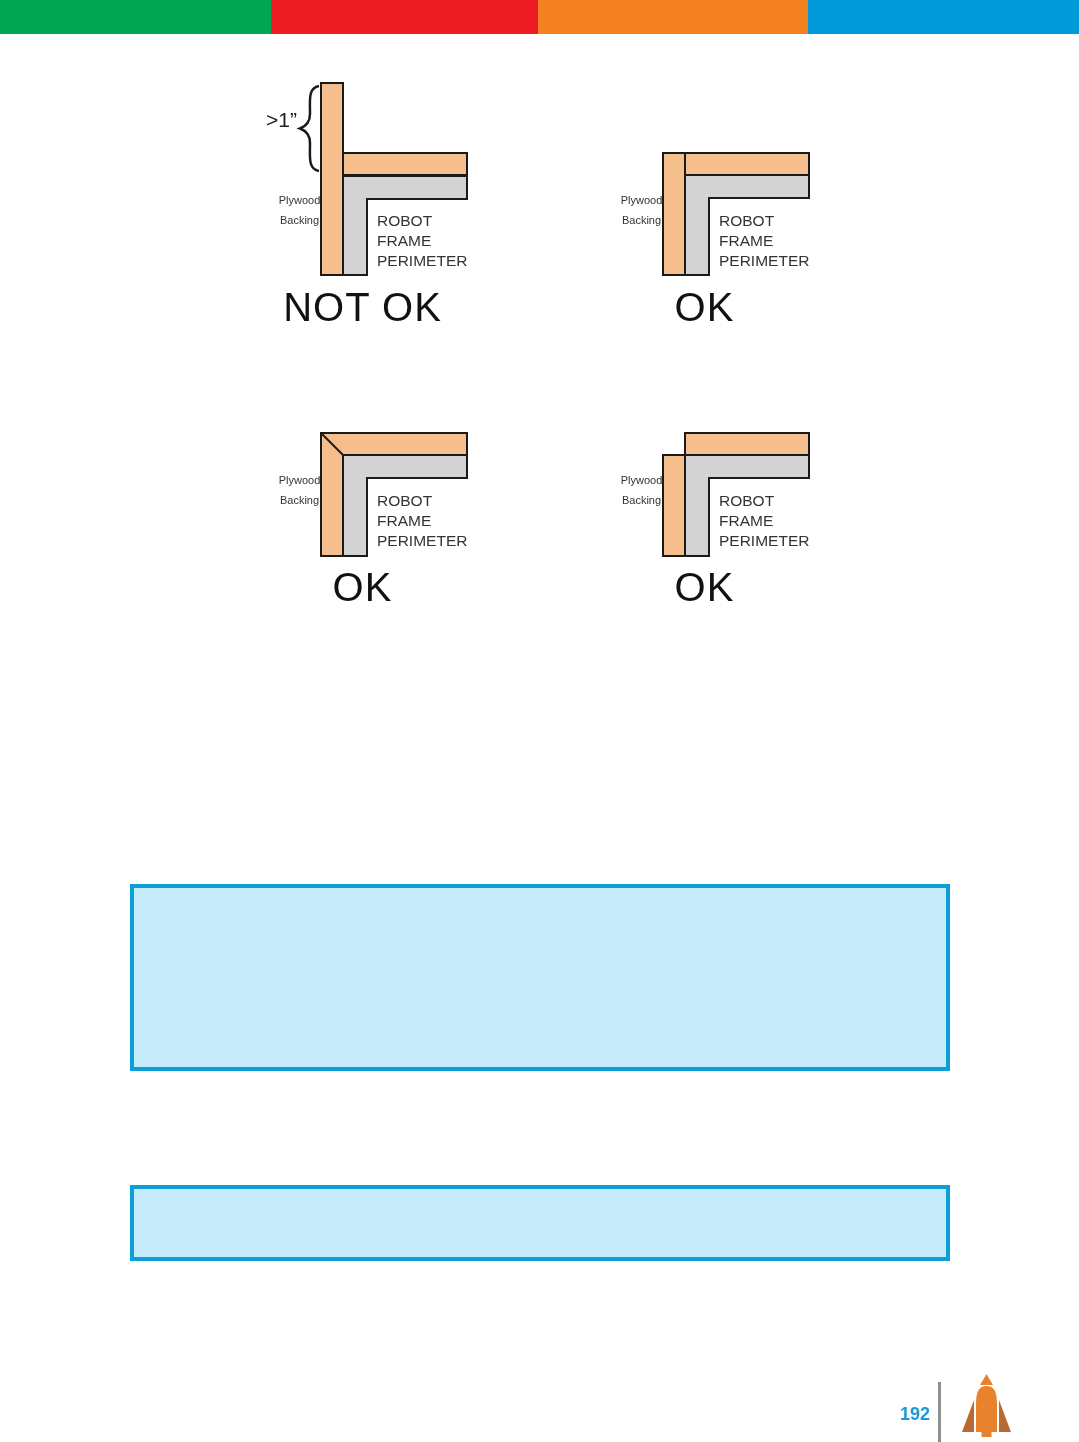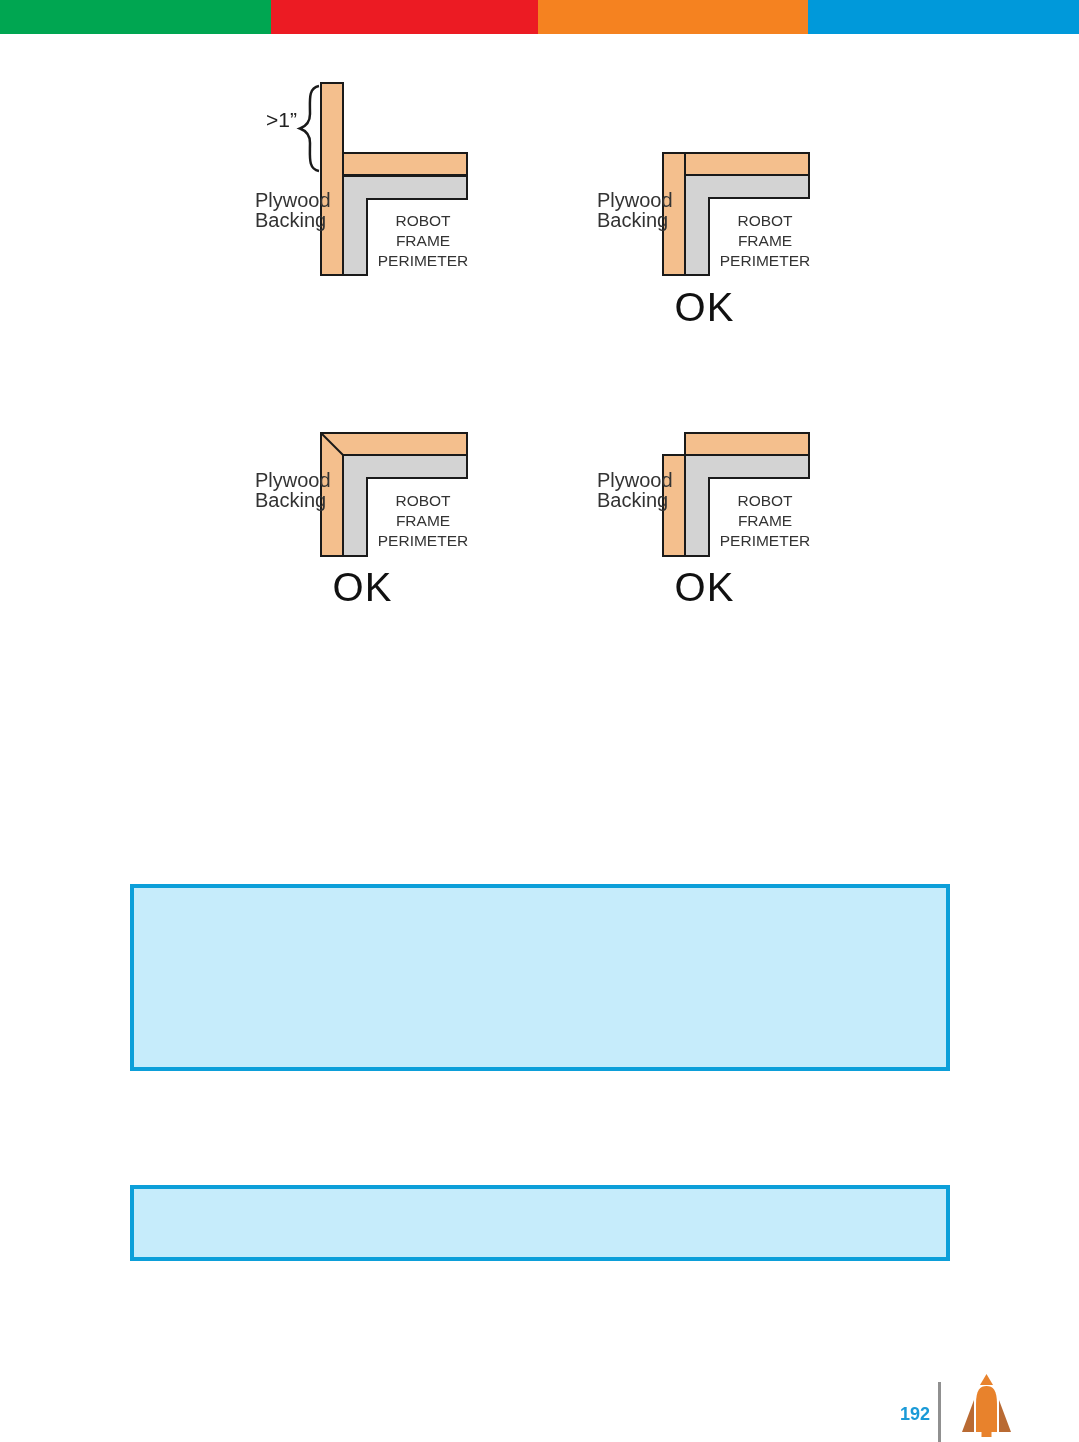--- a/index.html
+++ b/index.html
@@ -22,25 +22,25 @@
   .diagram svg{position:absolute;left:0;top:0;overflow:visible;}
   .d1{left:255px;top:80px;height:260px;}
   .d2{left:597px;top:80px;height:260px;}
   .d3{left:255px;top:430px;height:190px;}
   .d4{left:597px;top:430px;height:190px;}
   .dim-label{
     position:absolute;left:8px;top:28px;width:34px;
     font-size:21px;color:#222;text-align:right;
   }
   .ply-label{
-    position:absolute;left:0;width:65px;text-align:right;
-    font-size:20px;line-height:19.5px;color:#333;
+    position:absolute;left:12px;width:65px;text-align:center;
+    font-size:11px;line-height:19.5px;color:#333;
   }
   .frame-label{
-    position:absolute;left:122px;width:92px;text-align:center;
+    position:absolute;left:122px;width:92px;text-align:left;
     font-size:15.5px;line-height:20px;color:#333;
   }
   .d1 .ply-label,.d2 .ply-label{top:111px;}
   .d1 .frame-label,.d2 .frame-label{top:131px;}
   .d3 .ply-label,.d4 .ply-label{top:41px;}
   .d3 .frame-label,.d4 .frame-label{top:61px;}
   .caption{
     position:absolute;left:0;width:215px;text-align:center;
     font-size:40px;color:#111;letter-spacing:1px;
   }
@@ -85,20 +85,21 @@
     <div class="dim-label">&gt;1”</div>
     <div class="ply-label">
       <div>Plywood</div>
       <div>Backing</div>
     </div>
     <div class="frame-label">
       <div>ROBOT</div>
       <div>FRAME</div>
       <div>PERIMETER</div>
     </div>
+    <div class="caption">NOT OK</div>
   </div>
 
   <div class="diagram d2">
     <svg width="215" height="260">
       <rect x="66" y="73" width="22" height="122" fill="#F4BF8D" stroke="#1A1A1A" stroke-width="2"></rect>
       <rect x="88" y="73" width="124" height="22" fill="#F4BF8D" stroke="#1A1A1A" stroke-width="2"></rect>
       <polygon points="88,95 212,95 212,118 112,118 112,195 88,195" fill="#D3D3D3" stroke="#1A1A1A" stroke-width="2"></polygon>
     </svg>
     <div class="ply-label">
       <div>Plywood</div>

